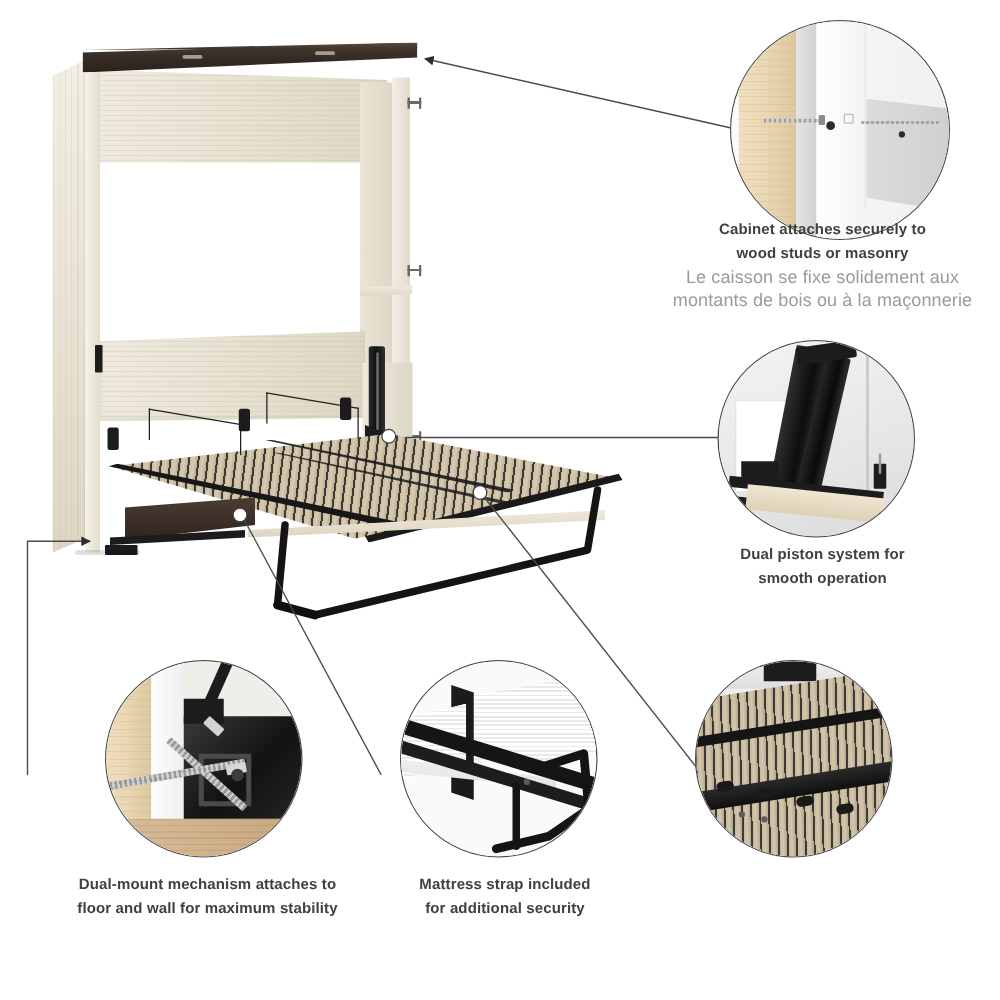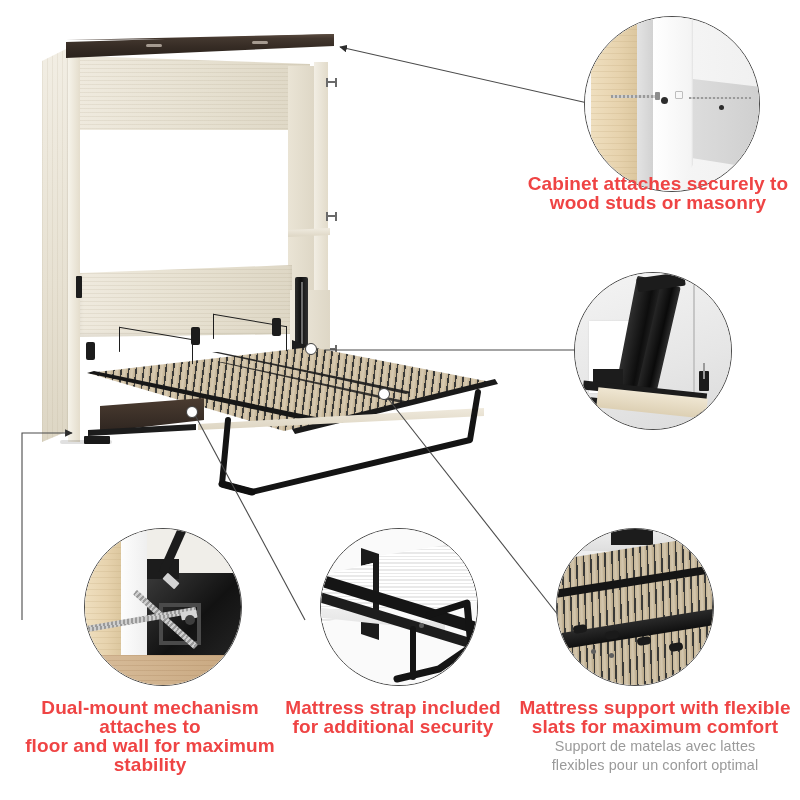--- a/index.html
+++ b/index.html
@@ -12,22 +12,22 @@
     -webkit-font-smoothing:antialiased;
   }
   #stage{position:absolute;left:0;top:0;width:800px;height:800px;}
 
   
   .abs{position:absolute;}
 
   
   .caption{position:absolute;text-align:center;}
   .caption .en{
-    color:#ef4444;
-    font-size:19px;
+    color:#404040;
+    font-size:12px;
     font-weight:700;
     line-height:19px;
     letter-spacing:.1px;
   }
   .caption .fr{
     color:#9a9a9a;
     font-size:14.4px;
     font-weight:400;
     line-height:19px;
     letter-spacing:.1px;
@@ -291,20 +291,21 @@
       <div class="abs screwShaft" style="left:104px;top:80px;width:62px;height:2.4px;"></div>
 
       <div class="abs" style="left:76px;top:80px;width:7px;height:7px;background:#2c2c2c;border-radius:50%;"></div>
       <div class="abs" style="left:134px;top:88px;width:5px;height:5px;background:#2c2c2c;border-radius:50%;"></div>
       <div class="abs" style="left:90px;top:74px;width:6px;height:6px;border:1px solid #bdbdbd;border-radius:1px;"></div>
     </div>
   </div>
 
   <div class="caption" style="left:516px;top:174px;width:284px;">
     <div class="en">Cabinet attaches securely to<br>wood studs or masonry</div>
+    <div class="fr">Le caisson se fixe solidement aux<br>montants de bois ou à la maçonnerie</div>
   </div>
 
   <div class="circle" style="left:574px;top:272px;width:158px;height:158px;">
     <div class="inner">
       <div class="abs" style="left:0;top:0;width:158px;height:158px;
             background:linear-gradient(160deg,#f4f4f4 0%,#e6e6e6 60%,#dadada 100%);"></div>
 
       <div class="abs" style="left:118px;top:0;width:1.5px;height:158px;background:#c6c6c6;"></div>
 
       <div class="abs" style="left:14px;top:48px;width:44px;height:72px;background:#ffffff;
@@ -328,20 +329,21 @@
 
       <div class="abs" style="left:22px;top:120px;width:110px;height:20px;transform:rotate(6deg);
                   background:linear-gradient(180deg,#efe6d2,#ddd0b4);"></div>
 
       <div class="abs blackPart" style="left:124px;top:98px;width:10px;height:20px;border-radius:1px;"></div>
       <div class="abs" style="left:128px;top:90px;width:2px;height:16px;background:#9a9a9a;"></div>
     </div>
   </div>
 
   <div class="caption" style="left:516px;top:434px;width:284px;">
+    <div class="en">Dual piston system for<br>smooth operation</div>
   </div>
 
   <div class="circle" style="left:84px;top:528px;width:158px;height:158px;">
     <div class="inner">
       <div class="abs" style="left:0;top:0;width:158px;height:158px;background:#f0eee9;"></div>
 
       <div class="abs plyWood" style="left:0;top:0;width:36px;height:126px;"></div>
 
       <div class="abs" style="left:36px;top:0;width:26px;height:126px;
                   background:linear-gradient(90deg,#fdfdfd,#efefef);"></div>
@@ -364,21 +366,21 @@
       <div class="abs screwShaft" style="left:-6px;top:88px;width:118px;height:6px;
                   transform:rotate(-10deg);border-radius:1px;"></div>
       <div class="abs" style="left:96px;top:82px;width:16px;height:8px;background:#d6d6d6;
                   transform:rotate(-10deg);border-radius:1px;"></div>
 
       <div class="abs" style="left:100px;top:86px;width:10px;height:10px;border-radius:50%;
                   background:#3d3d3d;"></div>
     </div>
   </div>
 
-  <div class="caption" style="left:2px;top:698px;width:296px;">
+  <div class="caption" style="left:18px;top:698px;width:296px;">
     <div class="en">Dual-mount mechanism attaches to<br>floor and wall for maximum stability</div>
   </div>
 
   <div class="circle" style="left:320px;top:528px;width:158px;height:158px;">
     <div class="inner">
       <div class="abs" style="left:0;top:0;width:158px;height:158px;background:#fafafa;"></div>
 
       <div class="abs mattress" style="left:52px;top:10px;width:108px;height:68px;
                   clip-path:polygon(0 18px,100% 0,100% 62px,0 80px);
                   border-top:1px solid #e2e2e2;"></div>
@@ -400,21 +402,21 @@
 
       <svg class="abs" style="left:0;top:0;width:158px;height:158px;">
         <path d="M108,86 L146,74 L150,118 L118,140 L76,150" fill="none" stroke="#141414" stroke-width="7" stroke-linecap="round" stroke-linejoin="round"></path>
         <path d="M92,100 L92,148" fill="none" stroke="#141414" stroke-width="6" stroke-linecap="round"></path>
       </svg>
 
       <div class="abs" style="left:98px;top:94px;width:5px;height:5px;border-radius:50%;background:#5a5a5a;"></div>
     </div>
   </div>
 
-  <div class="caption" style="left:281px;top:698px;width:224px;">
+  <div class="caption" style="left:292px;top:698px;width:224px;">
     <div class="en">Mattress strap included<br>for additional security</div>
   </div>
 
   <div class="circle" style="left:556px;top:528px;width:158px;height:158px;">
     <div class="inner">
       <div class="abs" style="left:0;top:0;width:158px;height:158px;background:#efefef;"></div>
 
       <div class="abs" style="left:0;top:0;width:158px;height:22px;
                   background:linear-gradient(180deg,#efefef,#dedede);"></div>
       <div class="abs blackPart" style="left:54px;top:0;width:42px;height:16px;"></div>
@@ -435,18 +437,14 @@
       <div class="abs" style="left:16px;top:96px;width:14px;height:8px;background:#1a1a1a;border-radius:4px;transform:rotate(-9deg);"></div>
       <div class="abs" style="left:48px;top:102px;width:14px;height:8px;background:#1a1a1a;border-radius:4px;transform:rotate(-9deg);"></div>
       <div class="abs" style="left:80px;top:108px;width:14px;height:8px;background:#1a1a1a;border-radius:4px;transform:rotate(-9deg);"></div>
       <div class="abs" style="left:112px;top:114px;width:14px;height:8px;background:#1a1a1a;border-radius:4px;transform:rotate(-9deg);"></div>
 
       <div class="abs" style="left:34px;top:120px;width:5px;height:5px;border-radius:50%;background:#5e5e5e;"></div>
       <div class="abs" style="left:52px;top:124px;width:5px;height:5px;border-radius:50%;background:#5e5e5e;"></div>
     </div>
   </div>
 
-  <div class="caption" style="left:510px;top:698px;width:290px;">
-    <div class="en">Mattress support with flexible<br>slats for maximum comfort</div>
-    <div class="fr">Support de matelas avec lattes<br>flexibles pour un confort optimal</div>
-  </div>
 
 </div>
 
 </body></html>

